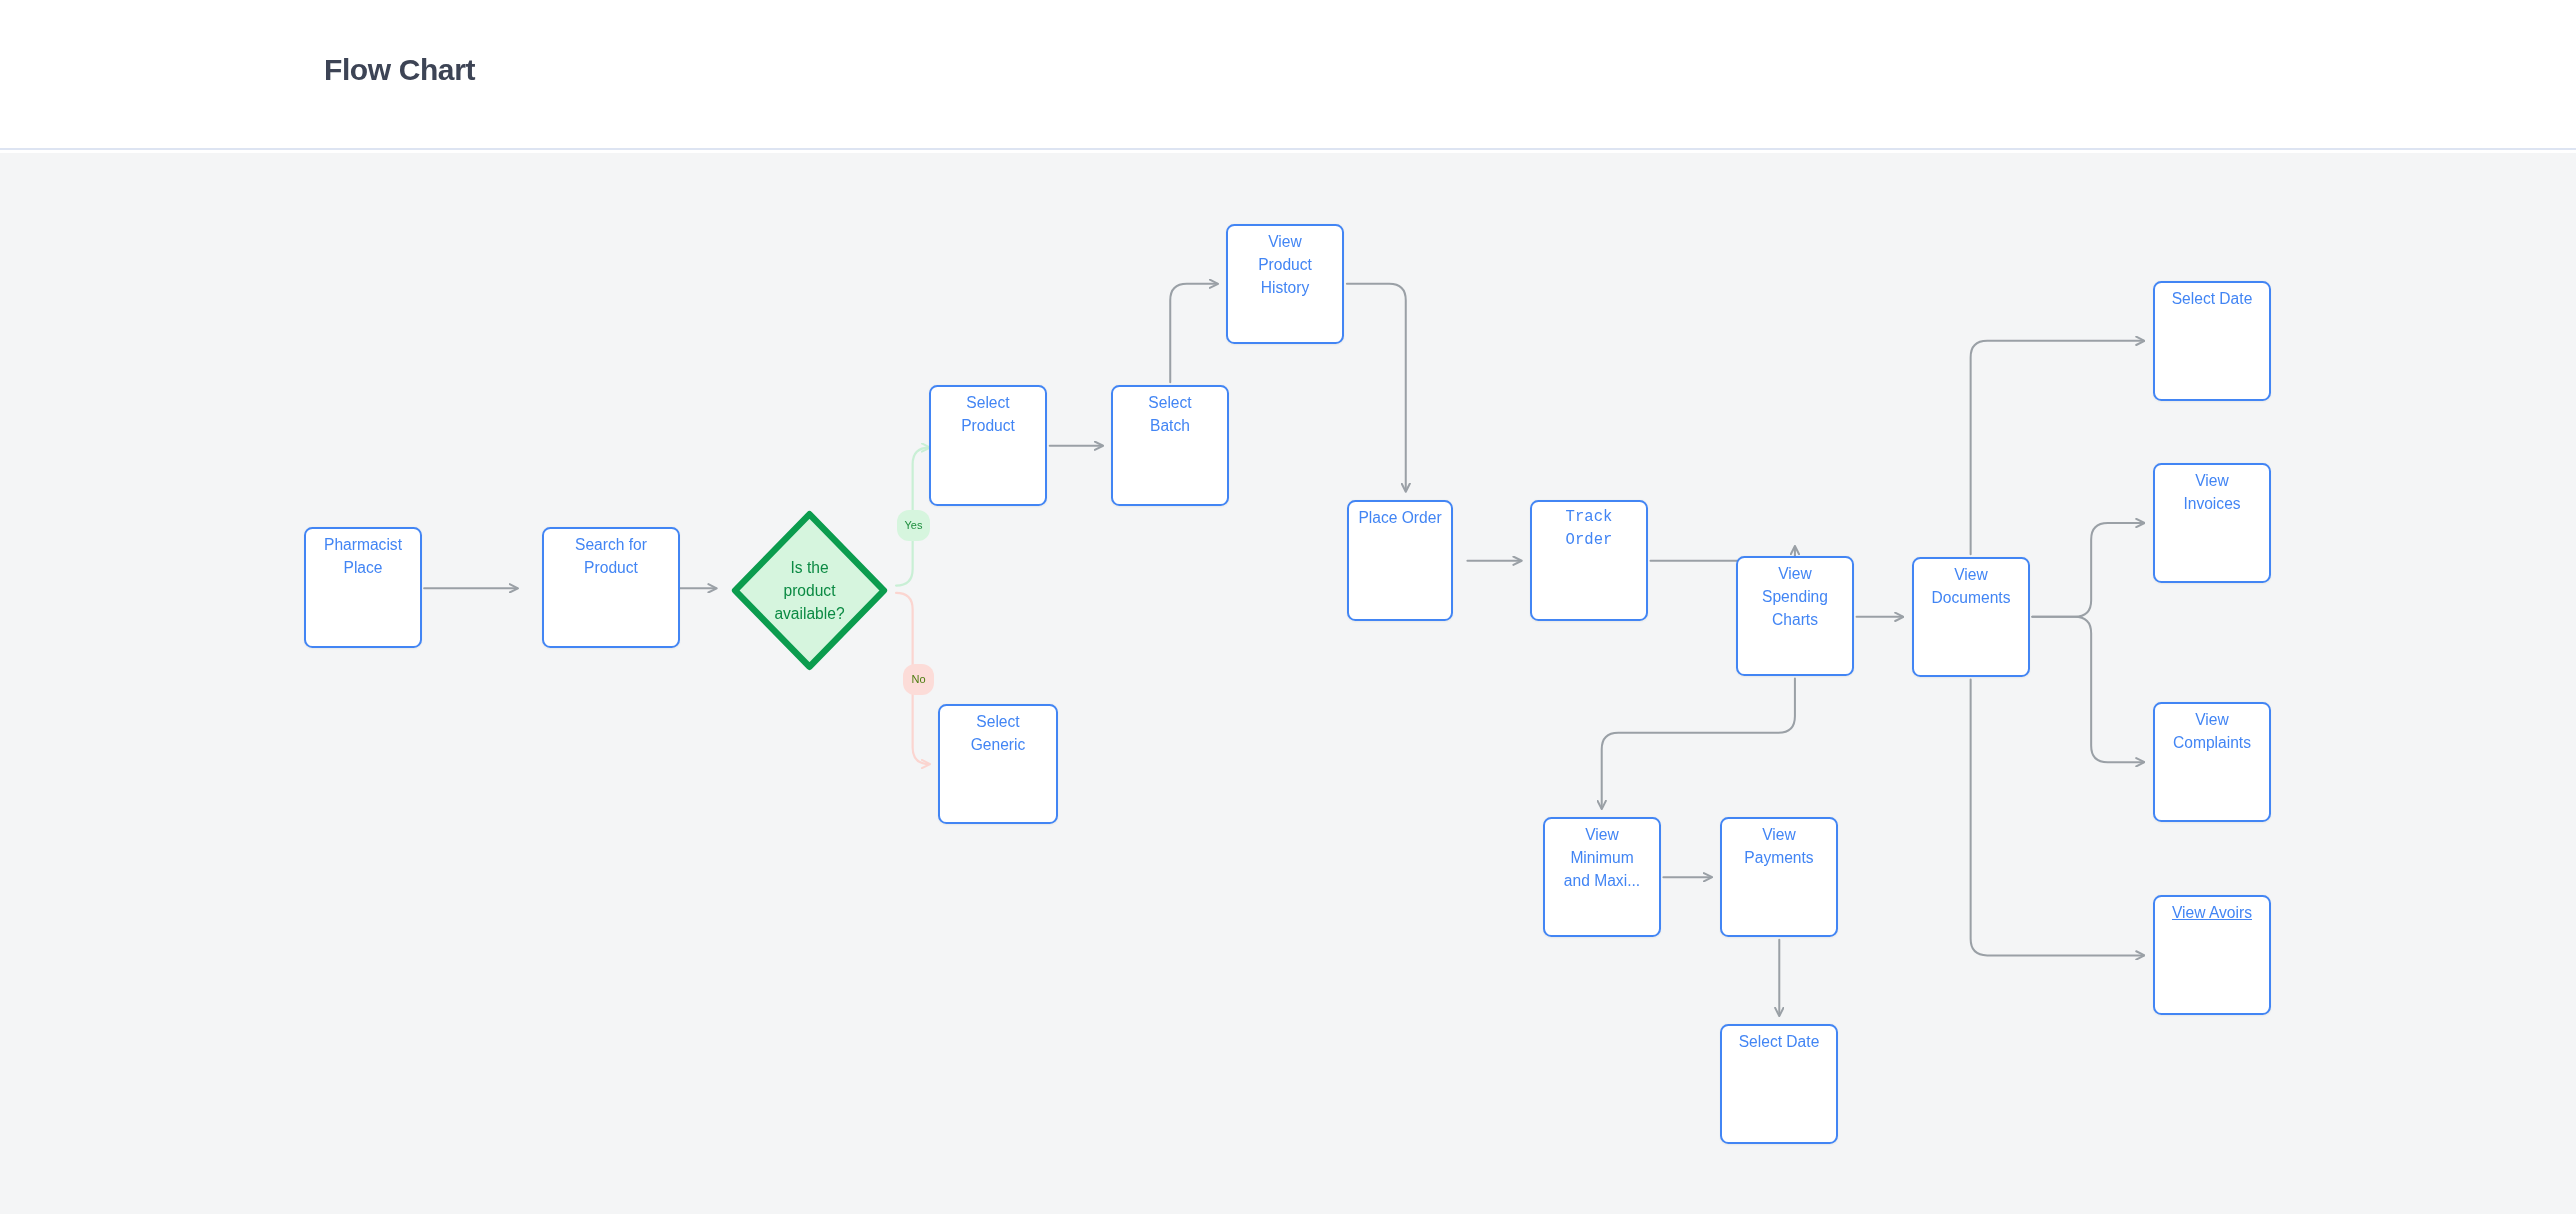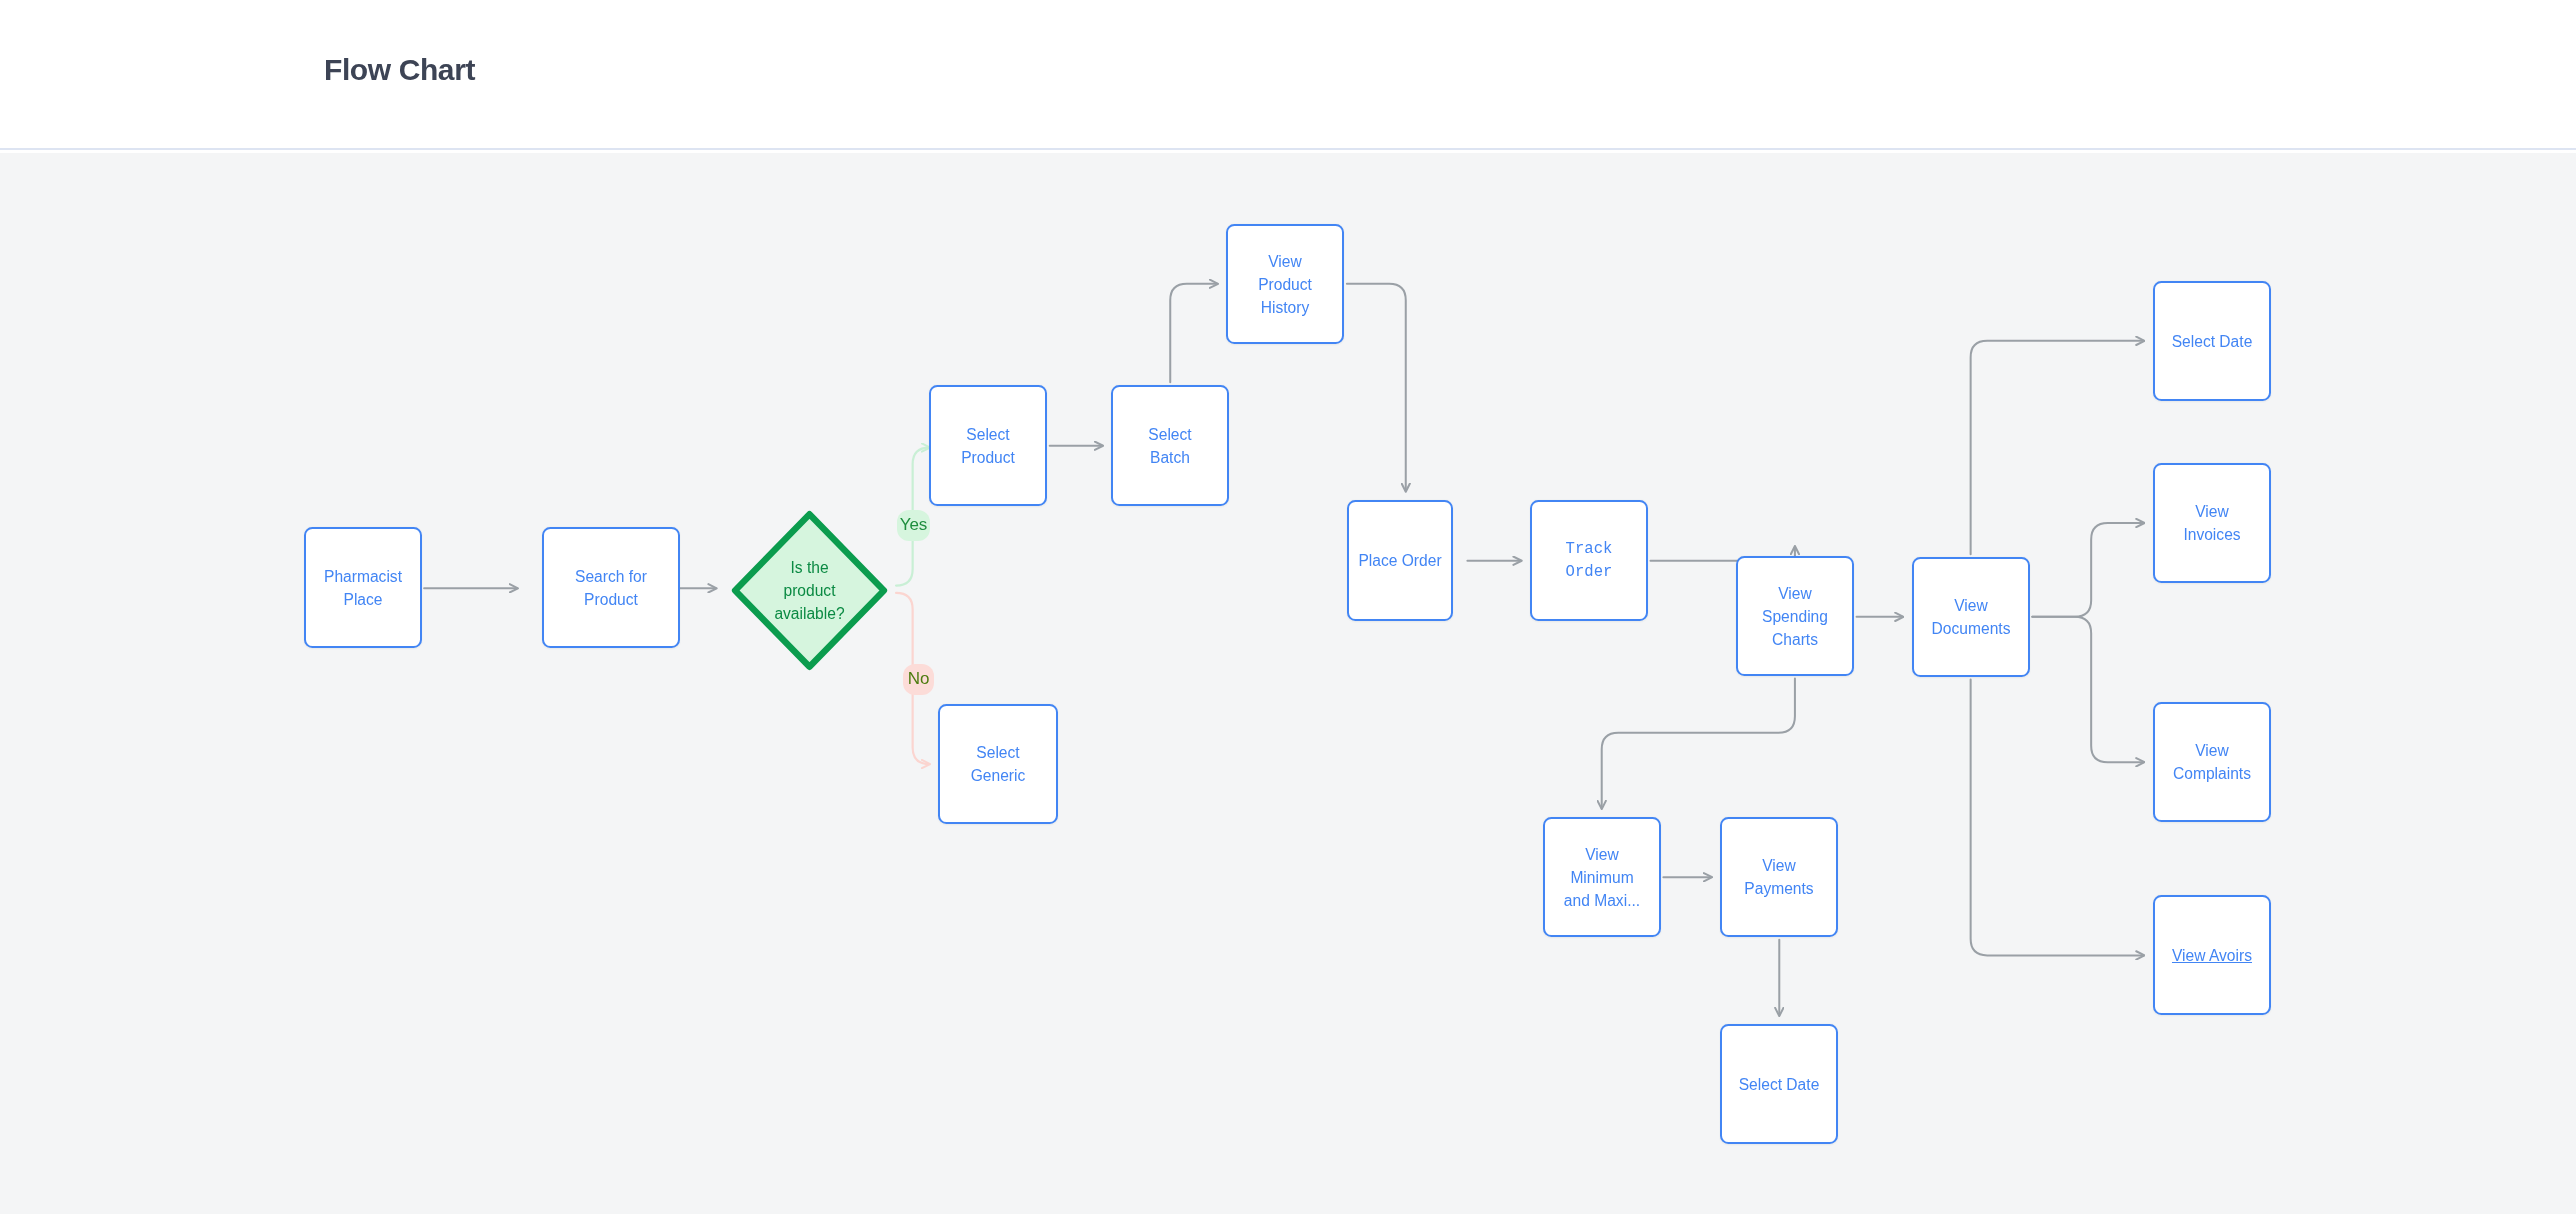--- a/index.html
+++ b/index.html
@@ -59,21 +59,21 @@
     position: absolute;
     left: 0; top: 0;
     width: 2576px;
     height: 1062px;
   }
 
   
   .node {
     position: absolute;
     display: flex;
-    align-items: center;
+    align-items: flex-start;
     justify-content: center;
     text-align: center;
     background: #ffffff;
     border: 2.8px solid #4285f4;
     border-radius: 8.3px;
     color: #4285f4;
     font-size: 15.6px;
     line-height: 23px;
     padding: 3.7px 7.4px;
     white-space: pre-line;
@@ -102,21 +102,21 @@
     text-align: center;
     white-space: pre-line;
   }
 
   
   .edge-label {
     position: absolute;
     display: flex;
     align-items: center;
     justify-content: center;
-    font-size: 17px;
+    font-size: 11px;
     line-height: 18.4px;
     border-radius: 12px;
     white-space: nowrap;
   }
   .edge-label.yes {
     background: #d6f5de;
     color: #1e8e3e;
   }
   .edge-label.no {
     background: #fcdcd8;

